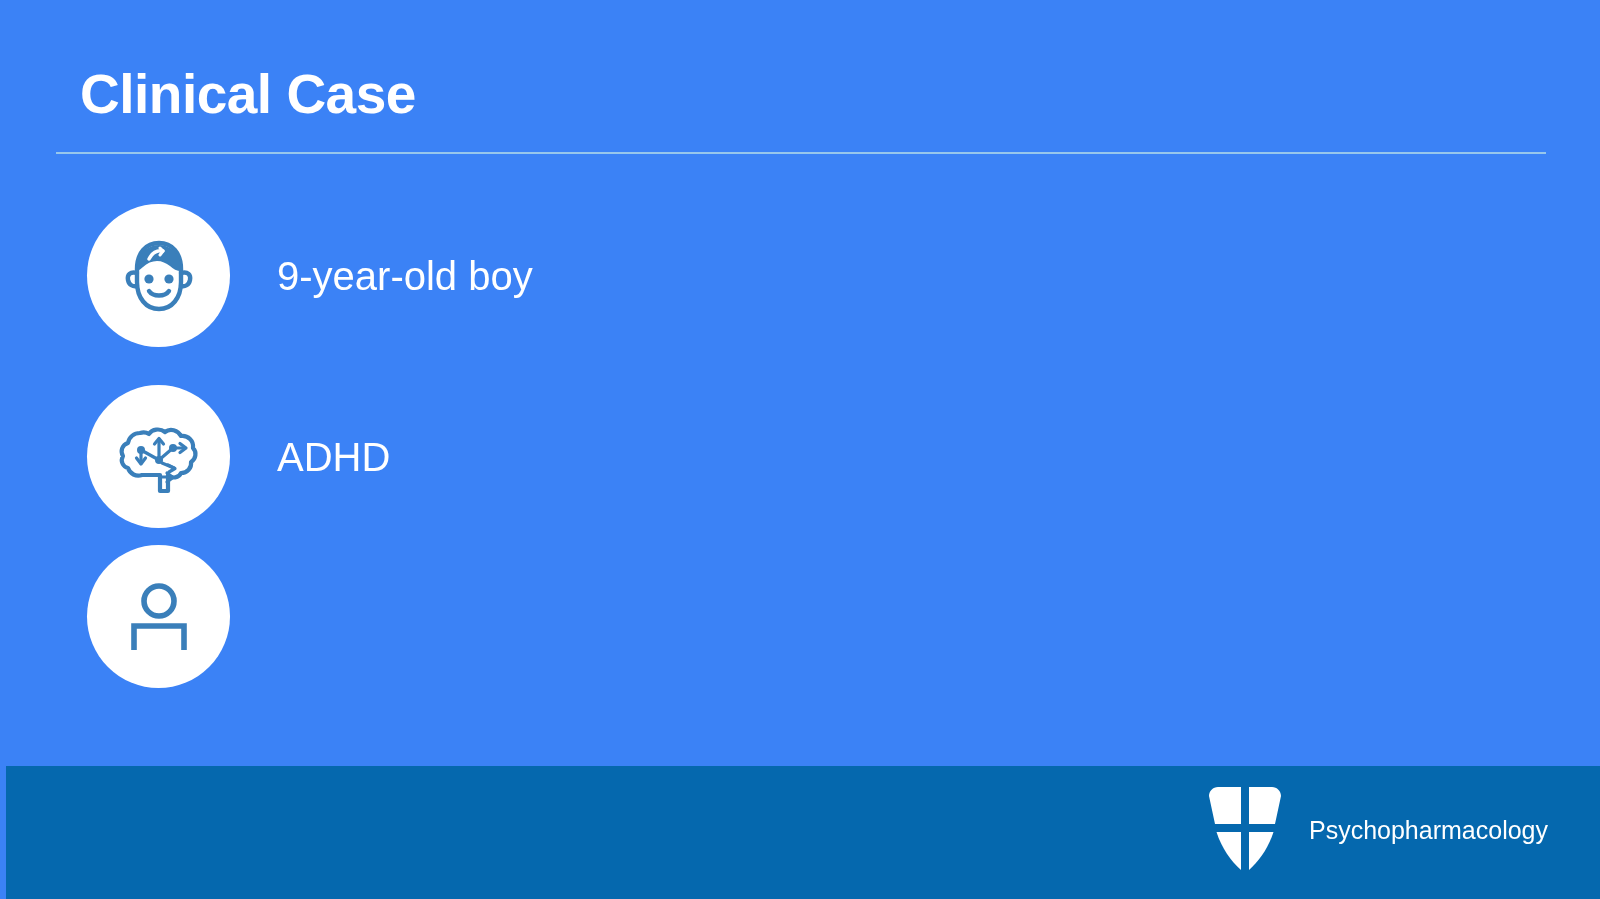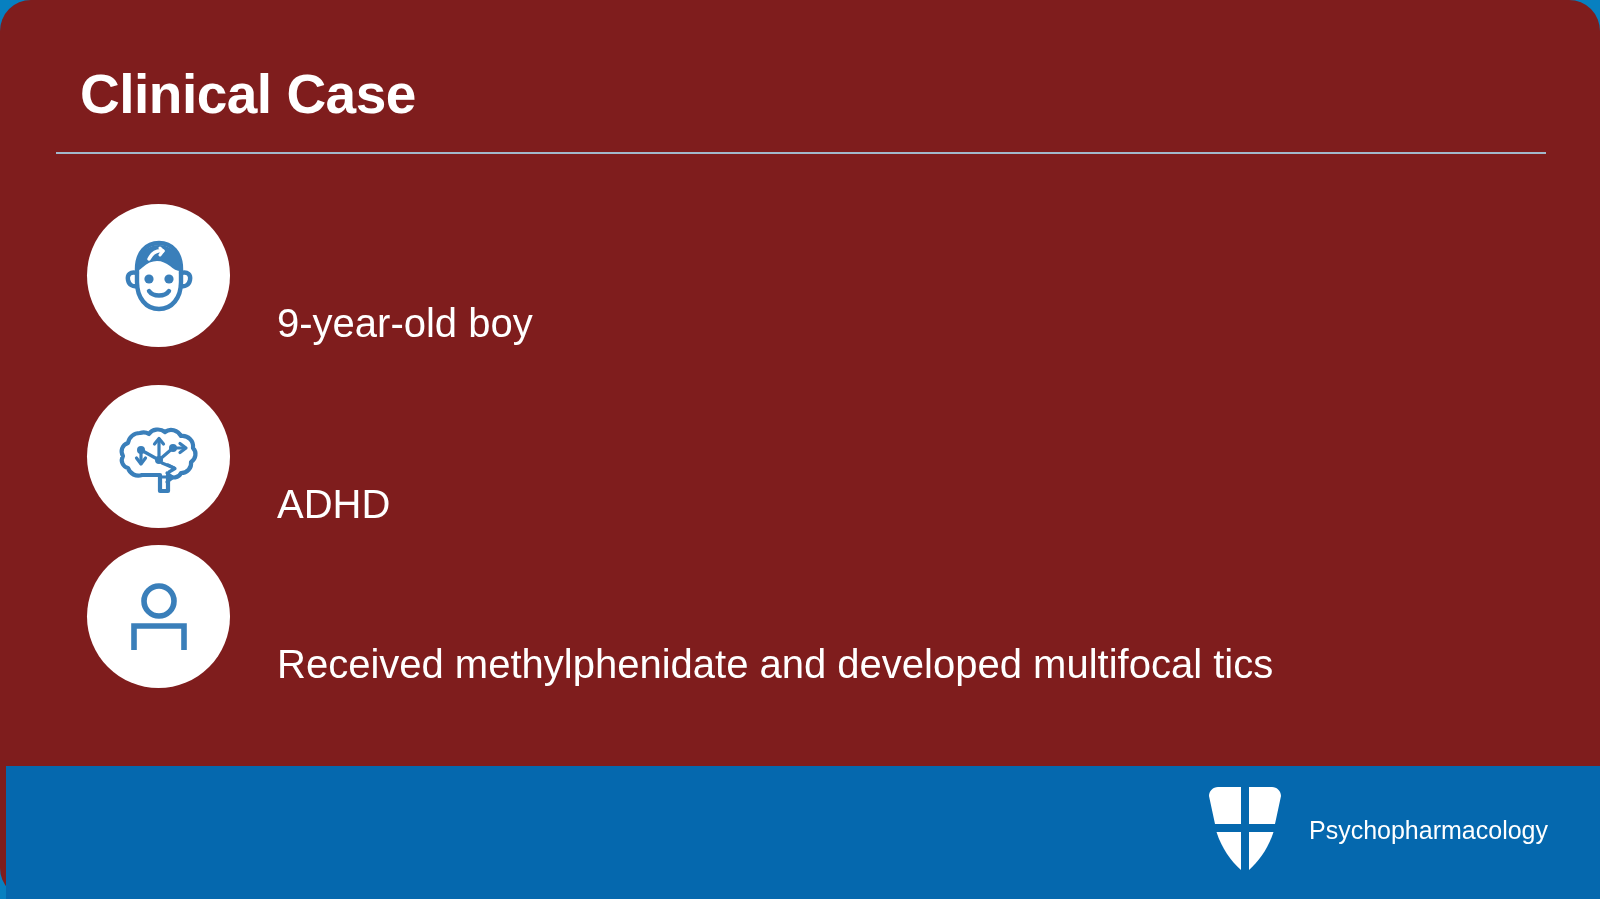--- a/index.html
+++ b/index.html
@@ -10,22 +10,21 @@
     width: 1600px;
     height: 899px;
     overflow: hidden;
     font-family: "Liberation Sans", sans-serif;
     background: #0780c0;
   }
   .slide {
     position: relative;
     width: 1600px;
     height: 899px;
-    background: #7f1d1d;
-    border-radius: 31px;
+    background: #3b82f6;
   }
   
   .title {
     position: absolute;
     left: 80px;
     top: 66px;
     font-size: 55px;
     font-weight: bold;
     color: #ffffff;
     letter-spacing: -0.5px;
@@ -46,21 +45,21 @@
     position: absolute;
     left: 0;
     top: 0;
   }
   .row {
     position: absolute;
     left: 87px;
     width: 1450px;
     height: 143px;
     display: flex;
-    align-items: flex-end;
+    align-items: center;
   }
   .row-1 { top: 204px; }
   .row-2 { top: 385px; }
   .row-3 { top: 545px; }
 
   .icon-circle {
     width: 143px;
     height: 143px;
     flex: 0 0 143px;
     border-radius: 50%;
@@ -191,21 +190,20 @@
 
     <div class="row row-3">
       <div class="icon-circle">
         <span>
           <svg width="66" height="72" viewBox="0 0 66 72" fill="none" stroke="#3a7fba" stroke-width="5.6" stroke-linecap="butt" stroke-linejoin="miter">
             <circle cx="33" cy="20" r="15"></circle>
             <path d="M8 69 L8 45 L58 45 L58 69"></path>
           </svg>
         </span>
       </div>
-      <div class="row-text">Received methylphenidate and developed multifocal tics</div>
     </div>
 
   </div>
 
   <div class="footer">
     <div class="brand">
       <span class="brand-mark">
         <svg width="84" height="96" viewBox="0 0 84 96">
 
           <g fill="#ffffff">

